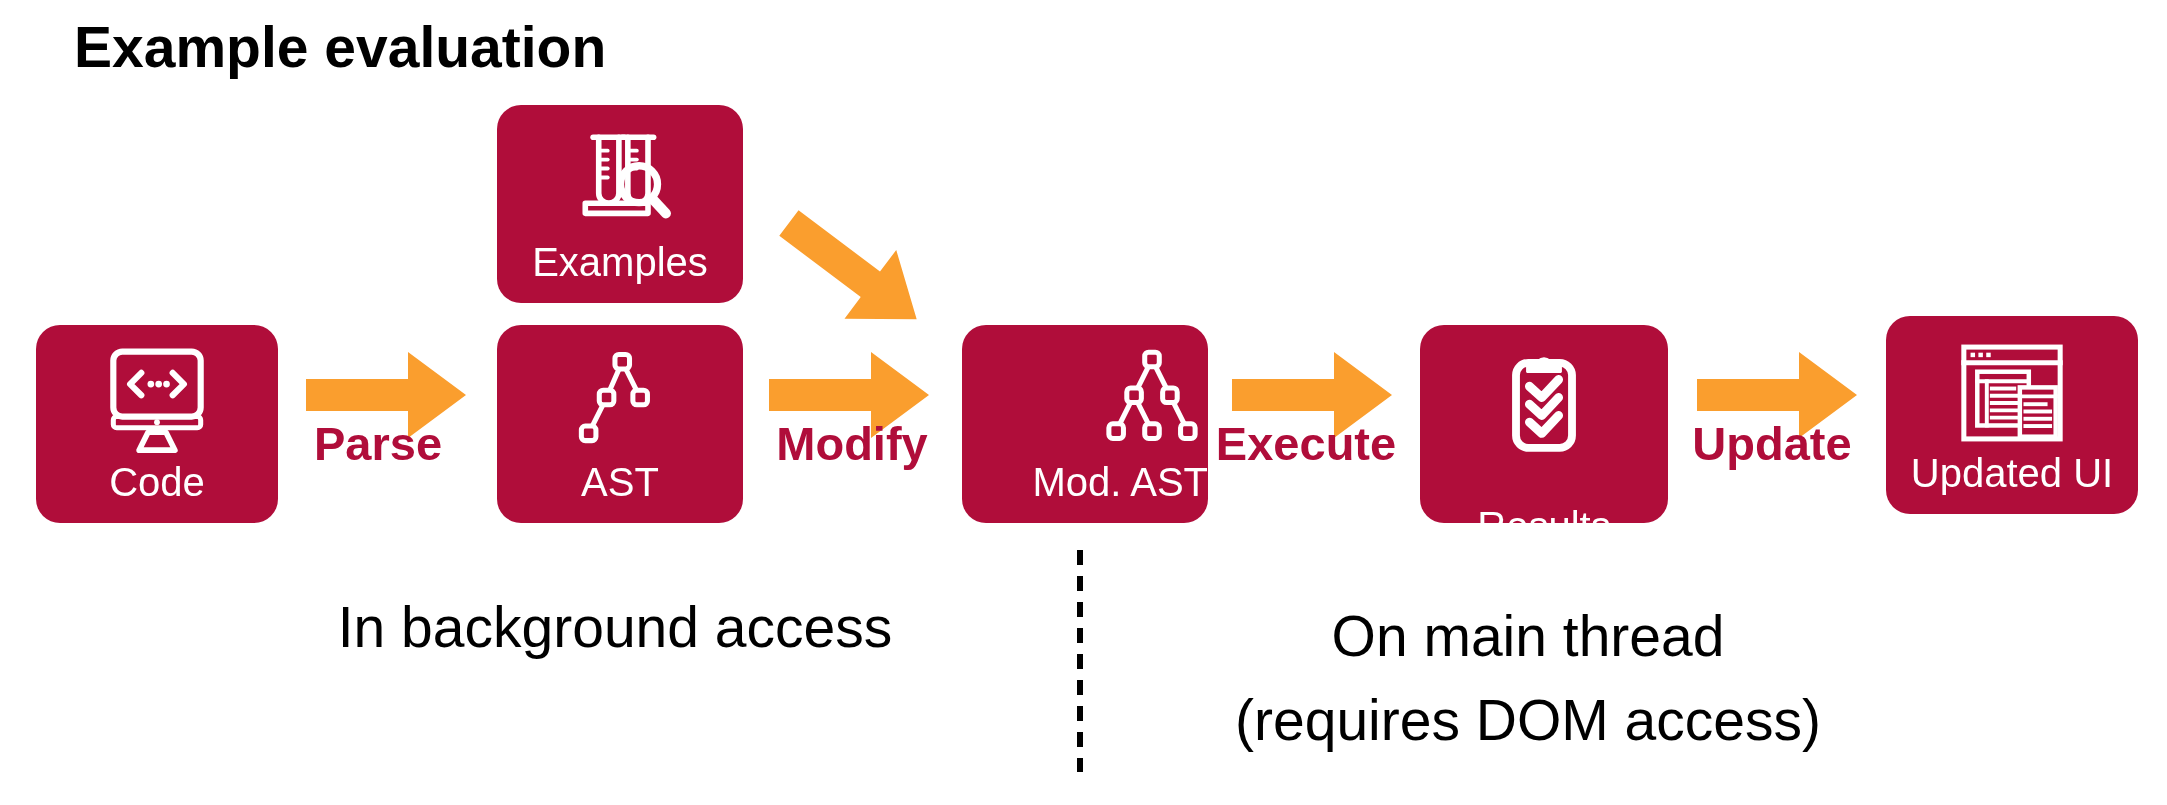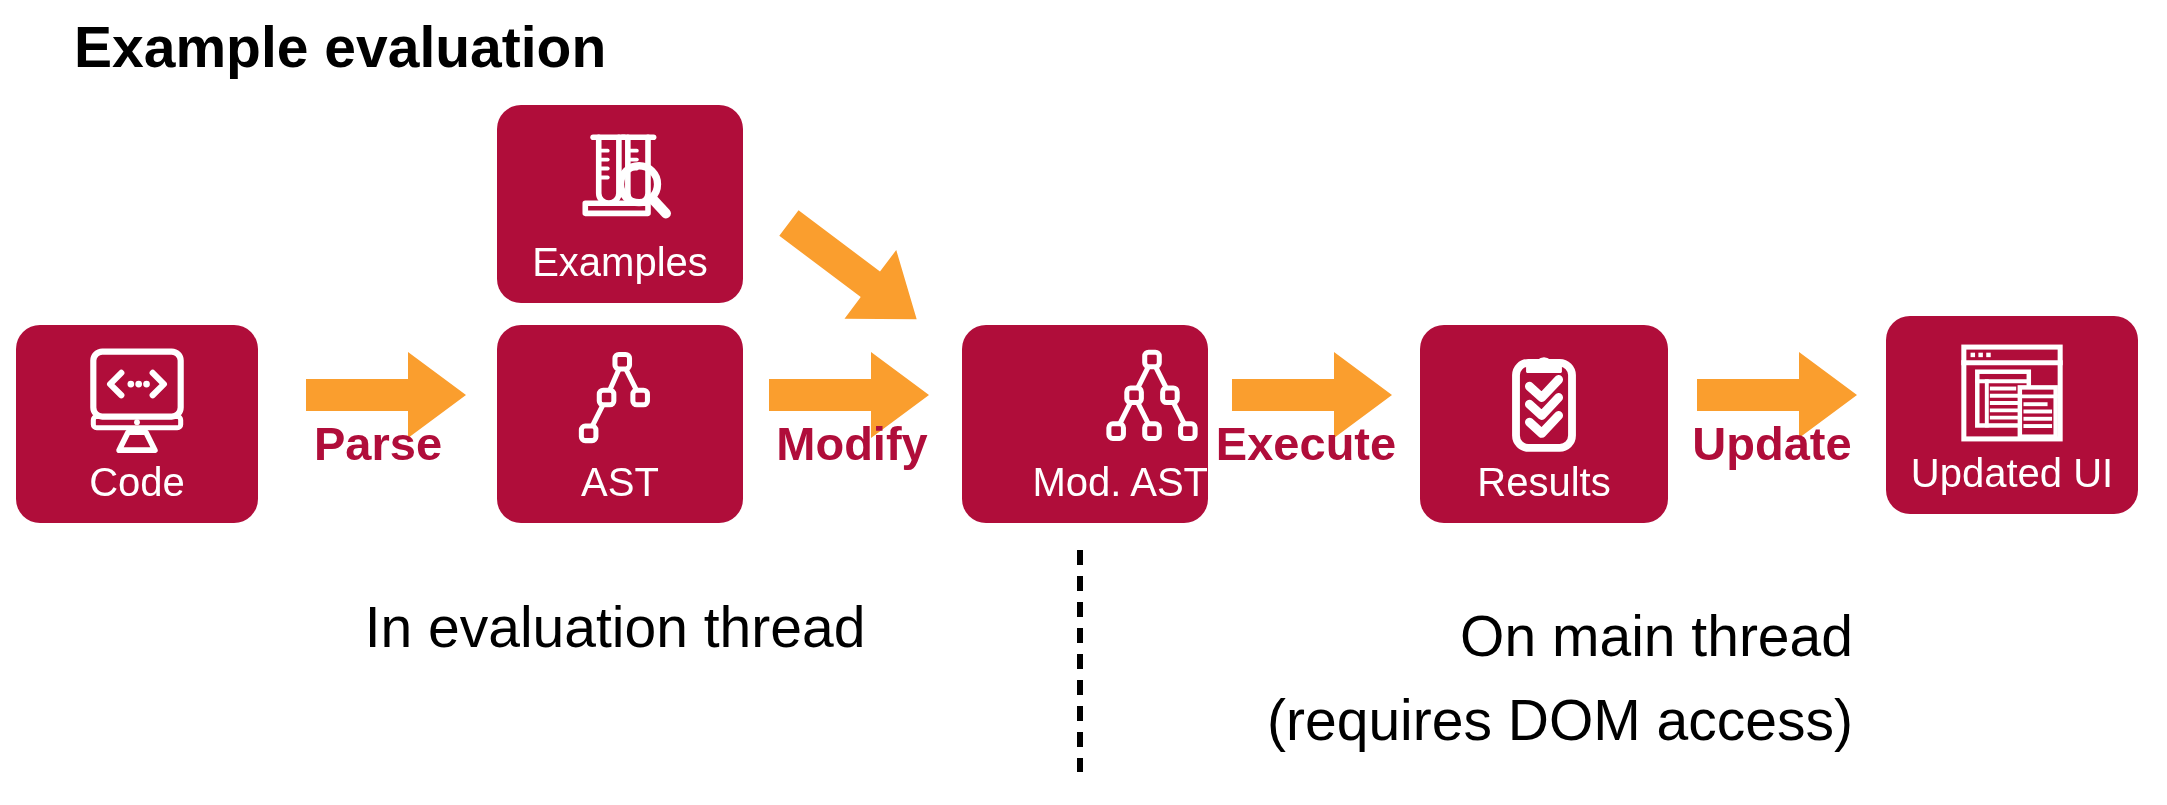--- a/index.html
+++ b/index.html
@@ -21,25 +21,25 @@
     border-radius:24px;
     display:flex;flex-direction:column;align-items:center;
     box-sizing:border-box;padding-top:21px;
   }
   .node .icon{width:112px;height:112px;flex:0 0 auto;}
   .node-label{
     color:var(--box-text,#ffffff);
     font-size:40px;font-weight:400;
     margin-top:2px;white-space:nowrap;
   }
-  .pos-code{left:16px;top:325px;width:242px;height:198px;}
+  .pos-code{left:36px;top:325px;width:242px;height:198px;}
   .pos-examples{left:497px;top:105px;width:246px;height:198px;}
   .pos-ast{left:497px;top:325px;width:246px;height:198px;}
   .pos-mod-ast{left:962px;top:325px;width:246px;height:198px;align-items:flex-end;}
-  .pos-results{left:1420px;top:325px;width:248px;height:198px;}
+  .pos-results{left:1420px;top:325px;width:248px;height:198px;gap:44px;}
   .pos-updated-ui{left:1886px;top:316px;width:252px;height:198px;}
 
   .arrow{position:absolute;width:163px;height:92px;}
   .arrow polygon{fill:var(--orange,#FA9E2E);}
   .arr-parse{left:306px;top:349px;}
   .arr-modify{left:769px;top:349px;}
   .arr-execute{left:1232px;top:349px;}
   .arr-update{left:1697px;top:349px;}
   .arr-diagonal{left:766px;top:226px;width:176px;transform:rotate(37deg);}
 
@@ -52,21 +52,21 @@
   .lbl-parse{left:378px;}
   .lbl-modify{left:852px;}
   .lbl-execute{left:1306px;}
   .lbl-update{left:1772px;}
 
   .thread-label{
     position:absolute;color:#000;font-size:57px;font-weight:400;
     transform:translateX(-50%);white-space:nowrap;text-align:center;
   }
   .lbl-bg-thread{left:615px;top:594px;}
-  .lbl-main-thread{left:1560px;top:594px;line-height:1.48;text-align:right;}
+  .lbl-main-thread{left:1528px;top:594px;line-height:1.48;}
 
   .divider{position:absolute;left:1074px;top:546px;width:12px;height:230px;}
 </style>
 </head>
 <body>
 
 <div id="canvas">
 
   <div class="title">Example evaluation</div>
 
@@ -189,19 +189,19 @@
 
   <div class="arrow-label lbl-parse">Parse</div>
   <div class="arrow-label lbl-modify">Modify</div>
   <div class="arrow-label lbl-execute">Execute</div>
   <div class="arrow-label lbl-update">Update</div>
 
   <svg class="divider" viewBox="0 0 12 230">
     <line x1="6" y1="4" x2="6" y2="226" stroke="#000000" stroke-width="6" stroke-dasharray="15 11"></line>
   </svg>
 
-  <div class="thread-label lbl-bg-thread">In evaluation thread</div>
+  <div class="thread-label lbl-bg-thread">In background access</div>
   <div class="thread-label lbl-main-thread">
     <div>On main thread</div>
     <div>(requires DOM access)</div>
   </div>
 
 </div>
 
 </body></html>

